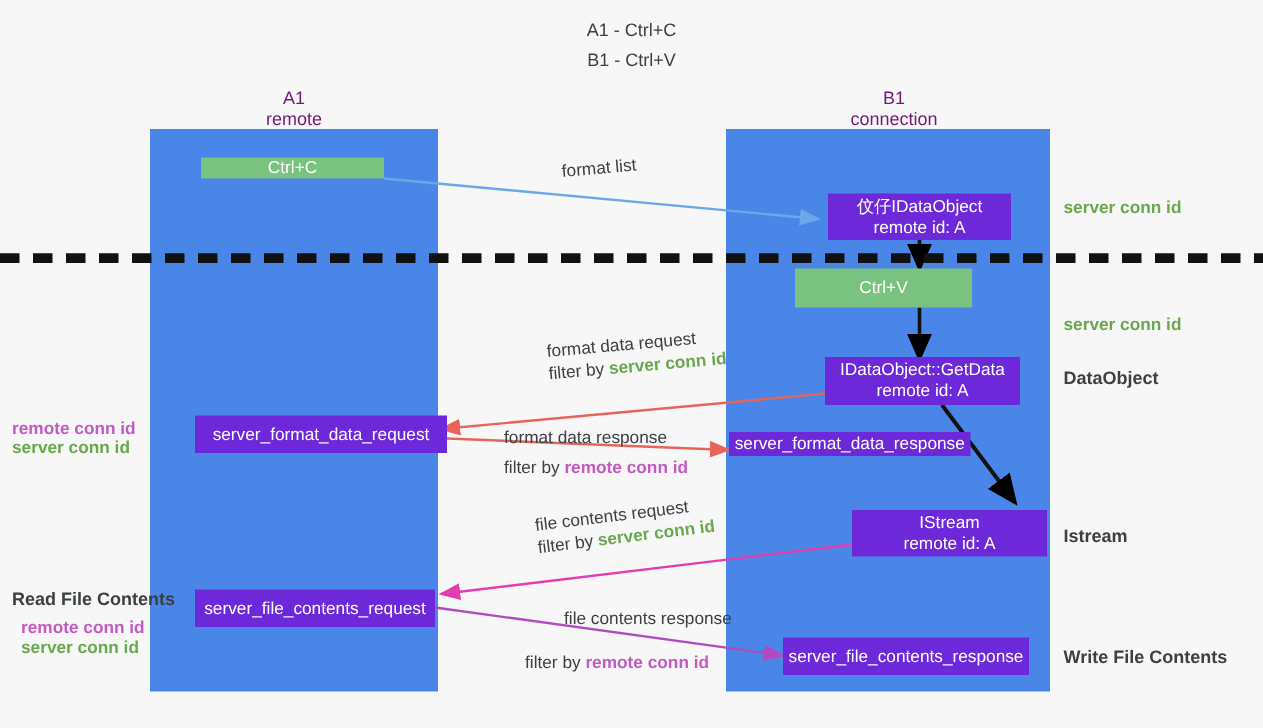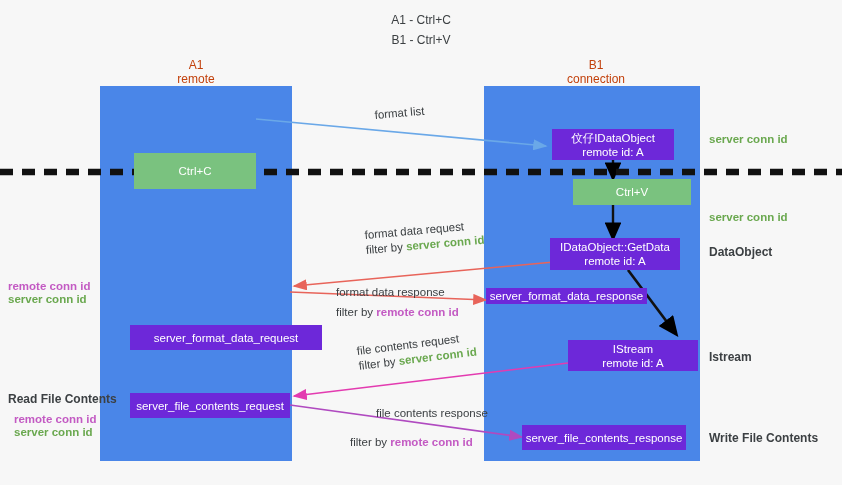--- a/index.html
+++ b/index.html
@@ -17,21 +17,21 @@
   .title{
     position:absolute;left:0;right:0;top:10px;
     text-align:center;
     font-size:12px;line-height:20px;color:#3c4043;
     white-space:pre-line;
   }
 
   
   .col-head{
     position:absolute;text-align:center;
-    font-size:12px;line-height:14px;color:#c2410c;
+    font-size:12px;line-height:14px;color:#701a75;
   }
   .col-head .ch-name{display:block;}
   .col-head .ch-sub{display:block;}
 
   
   .lane{position:absolute;background:#4a86e8;}
 
   
   .box{
     position:absolute;
@@ -123,34 +123,34 @@
 
     <line x1="568" y1="363" x2="294" y2="396" stroke="#e33bb0" stroke-width="1.6" marker-end="url(#ah-magenta)"></line>
 
     <line x1="290" y1="405" x2="522" y2="437" stroke="#b04ac0" stroke-width="1.6" marker-end="url(#ah-purple)"></line>
   </svg>
 
   <svg class="overlay" style="height:485px;">
     <line x1="0" y1="172" x2="842" y2="172" stroke="#111111" stroke-width="6.5" stroke-dasharray="13 9"></line>
   </svg>
 
-  <div class="box green" style="left:134px;top:105px;width:122px;height:36px;margin-top:48px;">Ctrl+C</div>
+  <div class="box green" style="left:134px;top:105px;width:122px;height:14px;">Ctrl+C</div>
 
   <div class="box orange" style="left:552px;top:129px;width:122px;height:31px;">伩仔IDataObject
 remote id: A</div>
 
-  <div class="box green" style="left:573px;top:179px;width:118px;height:26px;">Ctrl+V</div>
+  <div class="box green" style="left:530px;top:179px;width:118px;height:26px;">Ctrl+V</div>
 
   <div class="box orange" style="left:550px;top:238px;width:130px;height:32px;">IDataObject::GetData
 remote id: A</div>
 
   <div class="box orange" style="left:568px;top:340px;width:130px;height:31px;">IStream
 remote id: A</div>
 
-  <div class="box orange" style="left:130px;top:277px;width:192px;height:25px;margin-top:48px;">server_format_data_request</div>
+  <div class="box orange" style="left:130px;top:277px;width:168px;height:25px;">server_format_data_request</div>
 
   <div class="box orange" style="left:486px;top:288px;width:161px;height:16px;">server_format_data_response</div>
 
   <div class="box orange" style="left:522px;top:425px;width:164px;height:25px;">server_file_contents_response</div>
 
   <div class="box orange" style="left:130px;top:393px;width:160px;height:25px;">server_file_contents_request</div>
 
   <div class="lbl green" style="left:709px;top:132px;">server conn id</div>
 
   <div class="lbl green" style="left:709px;top:210px;">server conn id</div>

